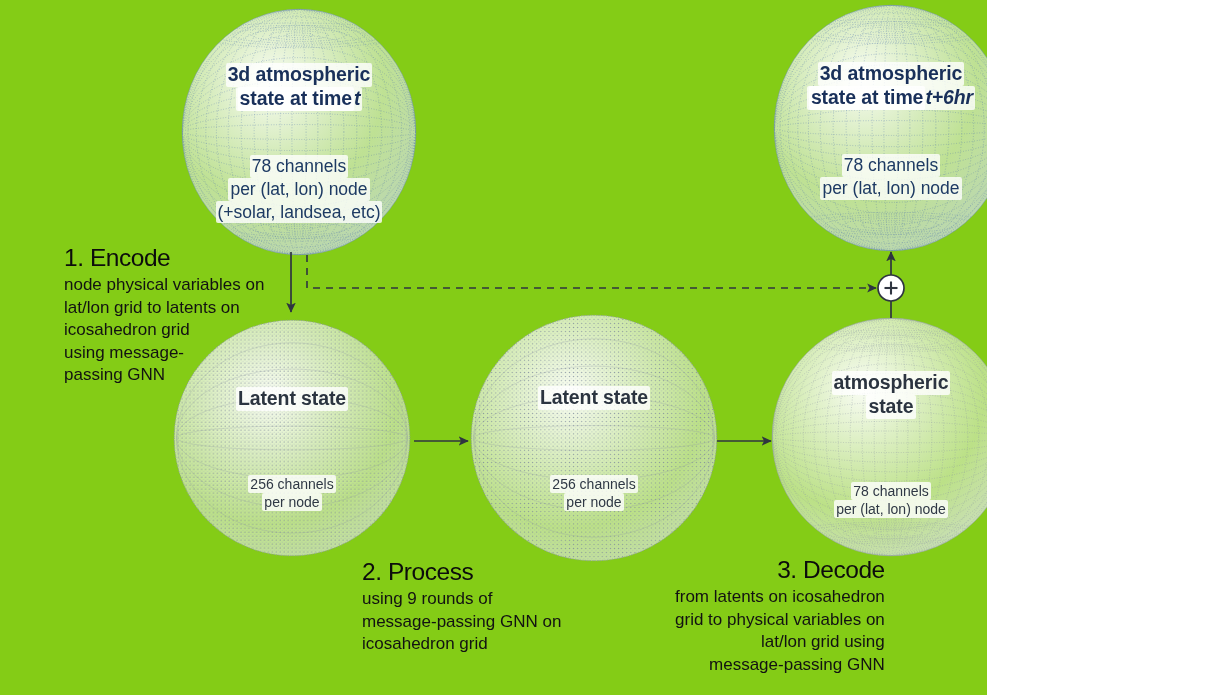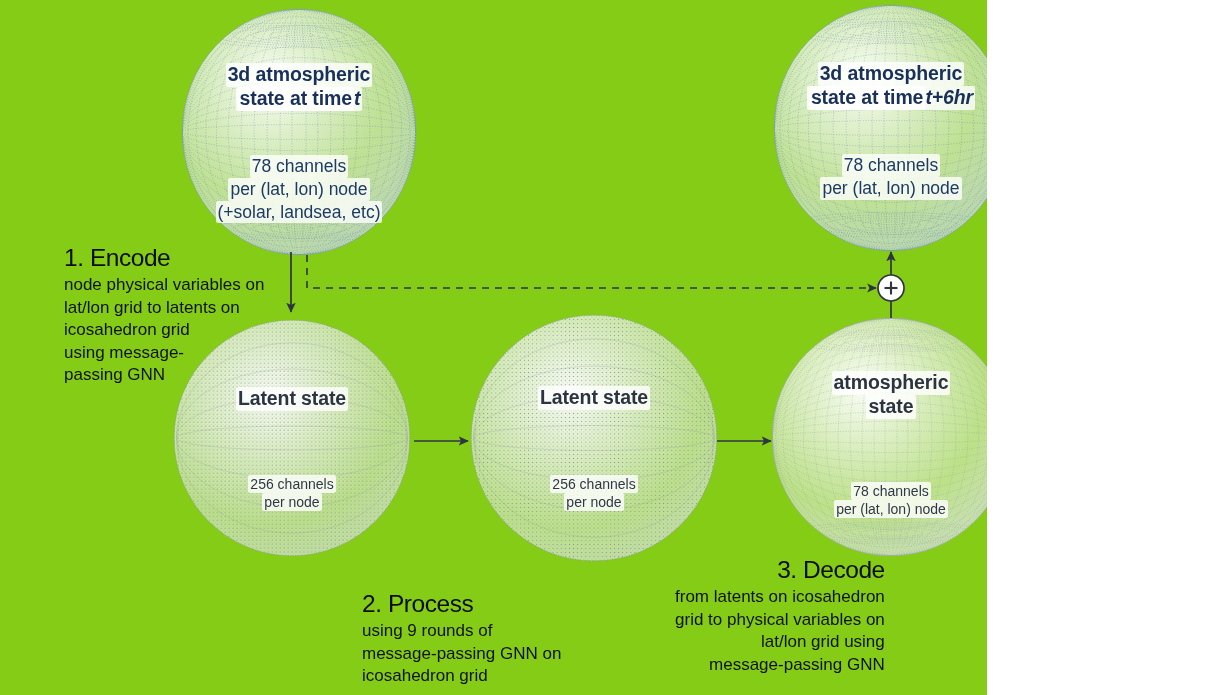--- a/index.html
+++ b/index.html
@@ -377,21 +377,21 @@
     <div class="step-head">1. Encode</div>
     <div class="step-body">
       <div>node physical variables on</div>
       <div>lat/lon grid to latents on</div>
       <div>icosahedron grid</div>
       <div>using message-</div>
       <div>passing GNN</div>
     </div>
   </div>
 
-  <div class="step" style="left:362px; top:590px;">
+  <div class="step" style="left:362px; top:558px;">
     <div class="step-head">2. Process</div>
     <div class="step-body">
       <div>using 9 rounds of</div>
       <div>message-passing GNN on</div>
       <div>icosahedron grid</div>
     </div>
   </div>
 
   <div class="step" style="left:675px; top:556px;text-align:right;">
     <div class="step-head">3. Decode</div>

